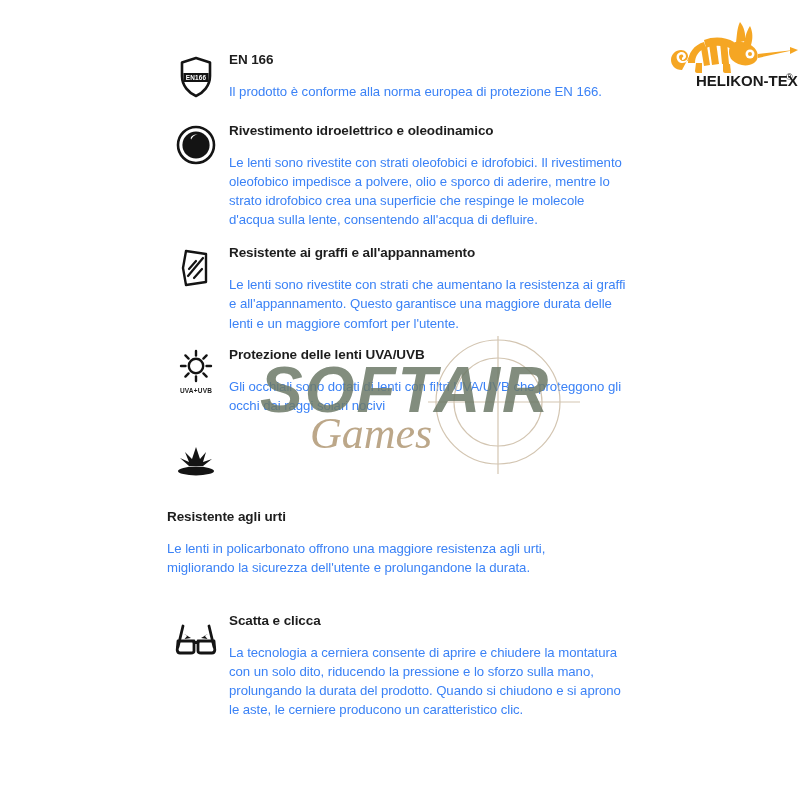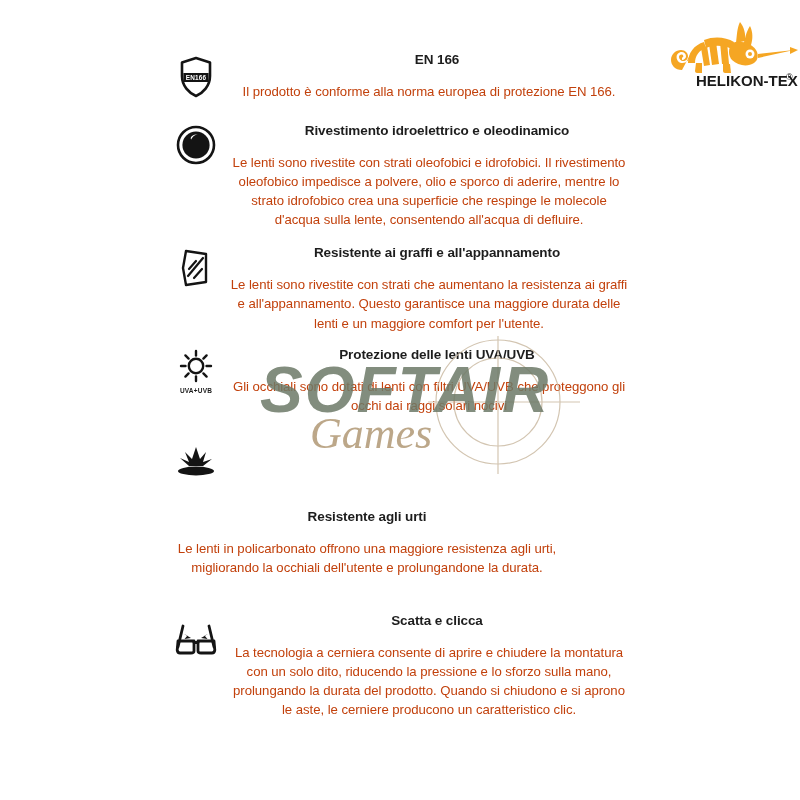--- a/index.html
+++ b/index.html
@@ -70,33 +70,32 @@
     font-size: 6.5px;
     font-weight: bold;
     color: #1a1a1a;
     letter-spacing: 0.2px;
     margin-top: 2px;
     font-family: "Liberation Sans", sans-serif;
   }
   .feature-body {
     flex: 1 1 auto;
     padding-left: 2px;
-    text-align: center;
   }
   .feature-title {
     font-size: 13.5px;
     font-weight: bold;
     color: #1d1d1d;
     line-height: 1.25;
     margin: 0 0 13px 0;
     letter-spacing: -0.1px;
   }
   .feature-text {
     font-size: 13.2px;
-    color: #c2410c;
+    color: #3b82f6;
     line-height: 1.45;
     margin: 0;
     letter-spacing: -0.05px;
     max-width: 400px;
   }
 
   
   .f-en166   { margin-bottom: 22px; }
   .f-coating { margin-bottom: 16px; }
   .f-scratch { margin-bottom: 14px; }
@@ -238,21 +237,21 @@
       <div class="feature-icon">
         <svg width="42" height="34" viewBox="0 0 42 34" xmlns="http://www.w3.org/2000/svg">
           <g fill="#141414">
             <path d="M21 0 l4 12 l6 -7 l-3 10 l9 -3 l-9 7 l-14 0 l-9 -8 l9 4 l-4 -10 l7 7 z"></path>
           </g>
           <ellipse cx="21" cy="24" rx="18" ry="4.4" fill="#141414"></ellipse>
         </svg>
       </div>
       <div class="feature-body">
         <p class="feature-title">Resistente agli urti</p>
-        <p class="feature-text">Le lenti in policarbonato offrono una maggiore resistenza agli urti, migliorando la occhiali dell'utente e prolungandone la durata.</p>
+        <p class="feature-text">Le lenti in policarbonato offrono una maggiore resistenza agli urti, migliorando la sicurezza dell'utente e prolungandone la durata.</p>
       </div>
     </div>
 
     <div class="feature f-snap">
       <div class="feature-icon">
         <svg width="44" height="36" viewBox="0 0 44 36" xmlns="http://www.w3.org/2000/svg">
           <g fill="none" stroke="#141414" stroke-width="2.8" stroke-linejoin="round" stroke-linecap="round">
             <path d="M4 26 L9 5"></path>
             <path d="M40 26 L35 5"></path>
             <path d="M4 20 L20 20 L20 30 Q20 32 17 32 L6 32 Q3.5 32 3.2 29 Z"></path>

